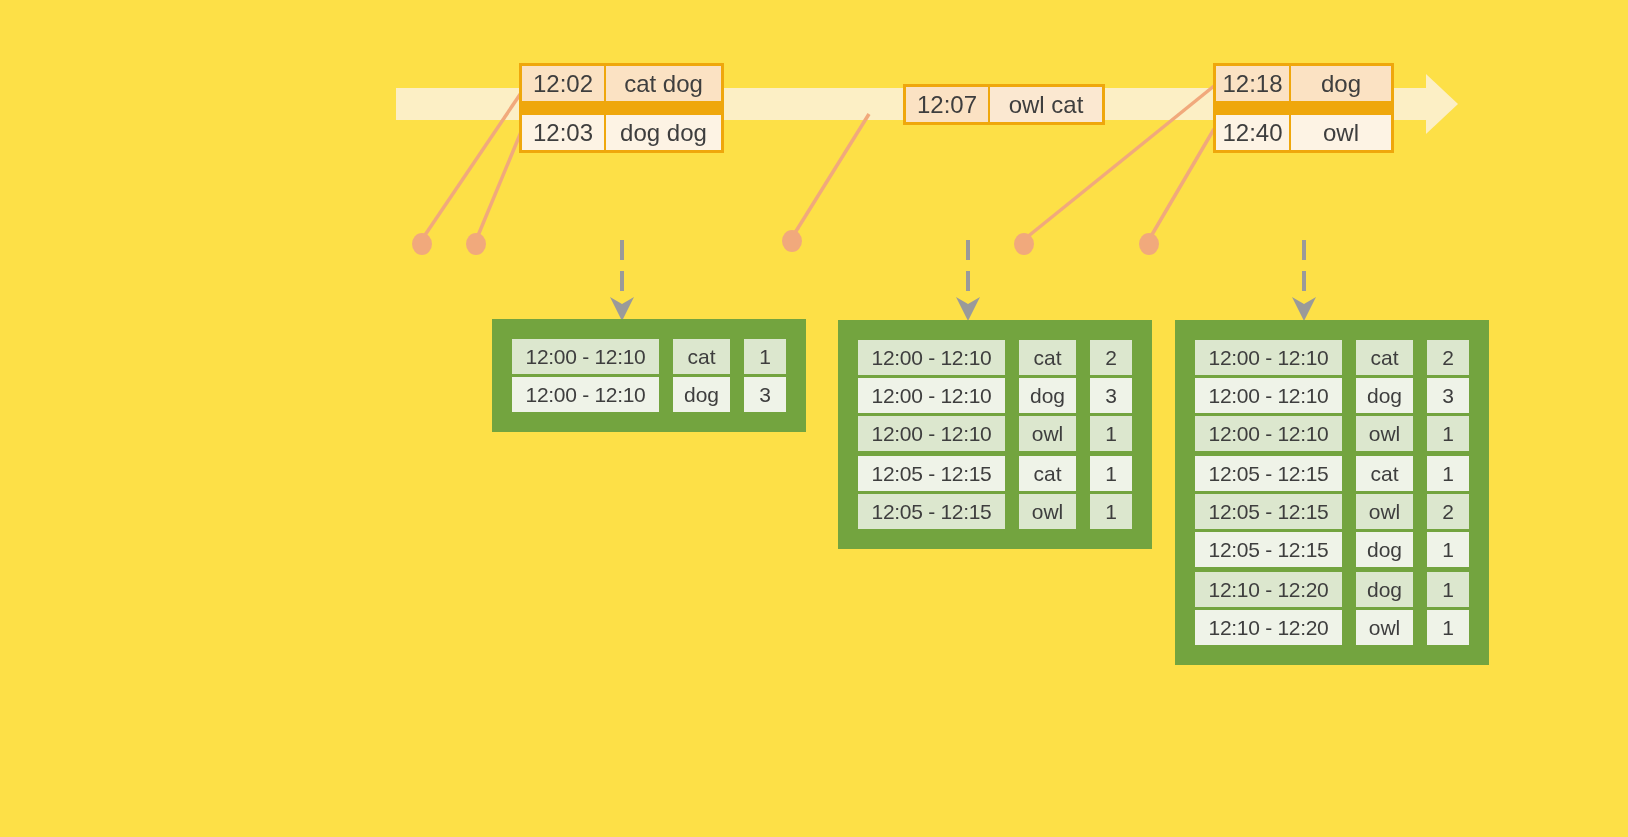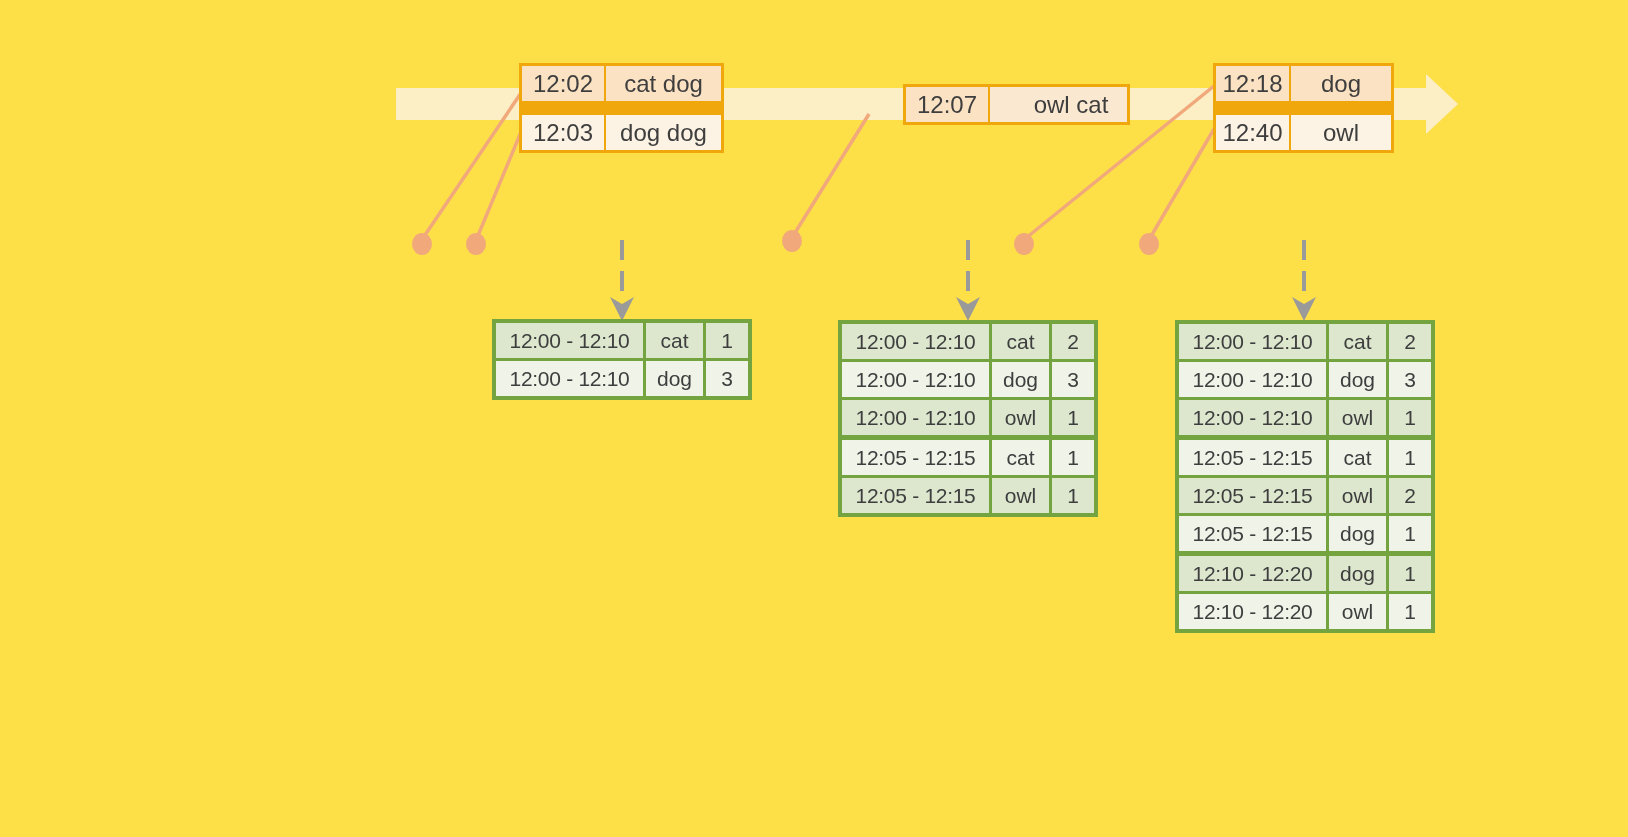--- a/index.html
+++ b/index.html
@@ -12,29 +12,29 @@
   
   .etable{position:absolute;background:#efa70c;padding:3px;font-size:24px;}
   .erow{display:flex;height:35px;}
   .erow + .erow{margin-top:14px;}
   .cell{display:flex;align-items:center;justify-content:center;white-space:nowrap;}
   .erow .cell + .cell{margin-left:2px;}
   .erow.peach .cell{background:#fbe2c3;}
   .erow.cream .cell{background:#fdf3e4;}
   .etable[data-index="0"] .etime{width:82px}  .etable[data-index="0"] .ewords{width:115px}
   .etable[data-index="1"] .etime{width:82px}  .etable[data-index="1"] .ewords{width:112px}
-  .etable[data-index="1"] .ewords{background:#fbe8d1;padding-left:25px;}
+  .etable[data-index="1"] .ewords{background:#fbe8d1;}
   .etable[data-index="2"] .etime{width:73px}  .etable[data-index="2"] .ewords{width:100px}
 
   
-  .gtable{position:absolute;background:#73a43f;padding:4px;font-size:21px;}
+  .gtable{position:absolute;background:#73a43f;padding:20px;font-size:21px;}
   .ggroup + .ggroup{margin-top:5px;}
   .grow{display:flex;height:35px;}
   .grow + .grow{margin-top:3px;}
-  .grow .cell + .cell{margin-left:3px;}
+  .grow .cell + .cell{margin-left:14px;}
   .grow.dark .cell{background:#dce7ce;}
   .grow.light .cell{background:#eff3e8;}
   .gwin{width:147px;letter-spacing:-0.3px;}
   .gword{width:57px;}
   .gcount{width:42px;}
 </style>
 </head>
 <body>
 
 <div class="canvas">

